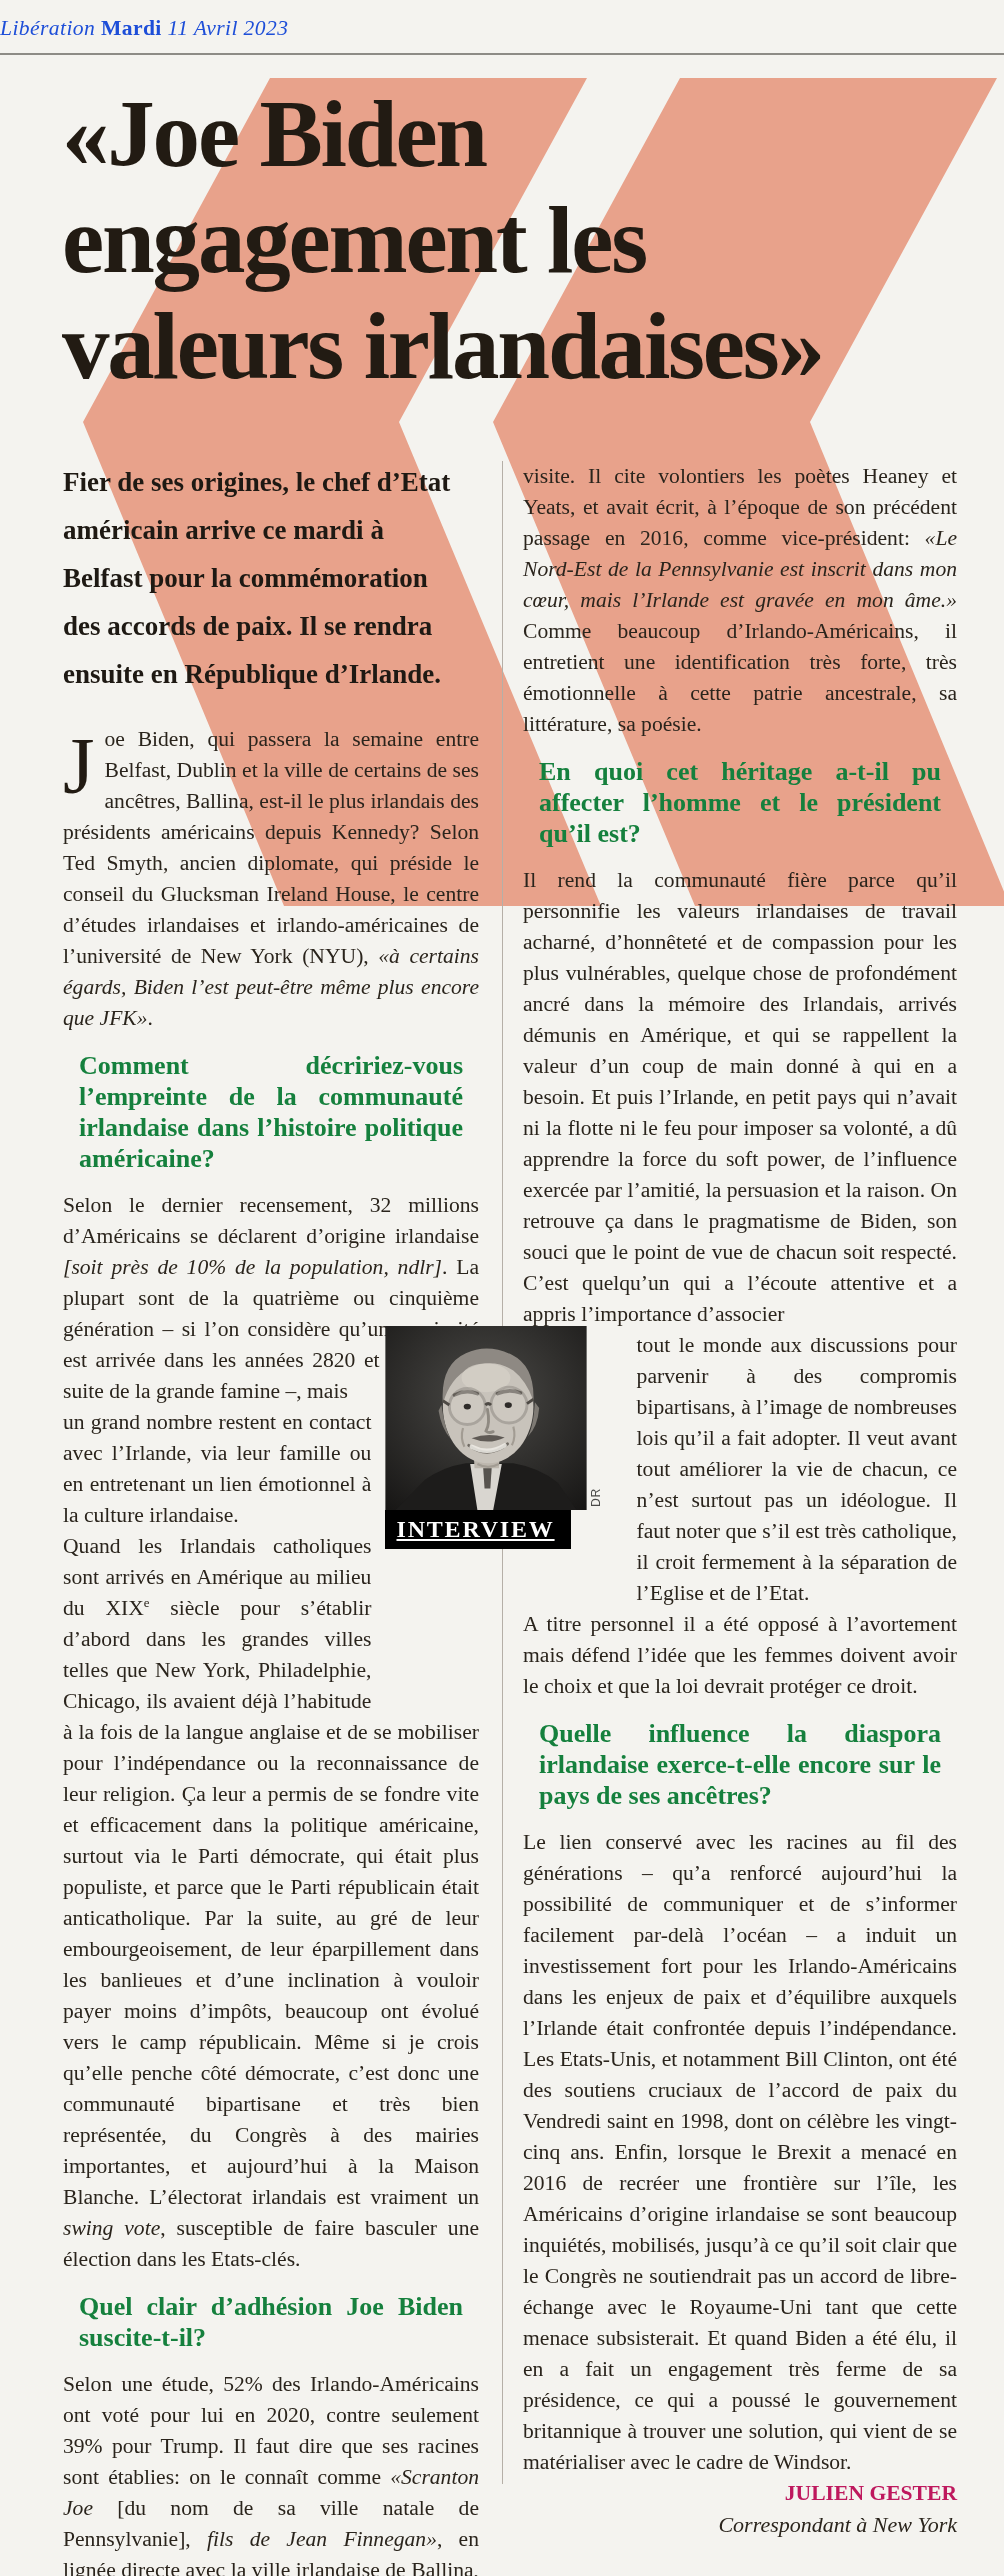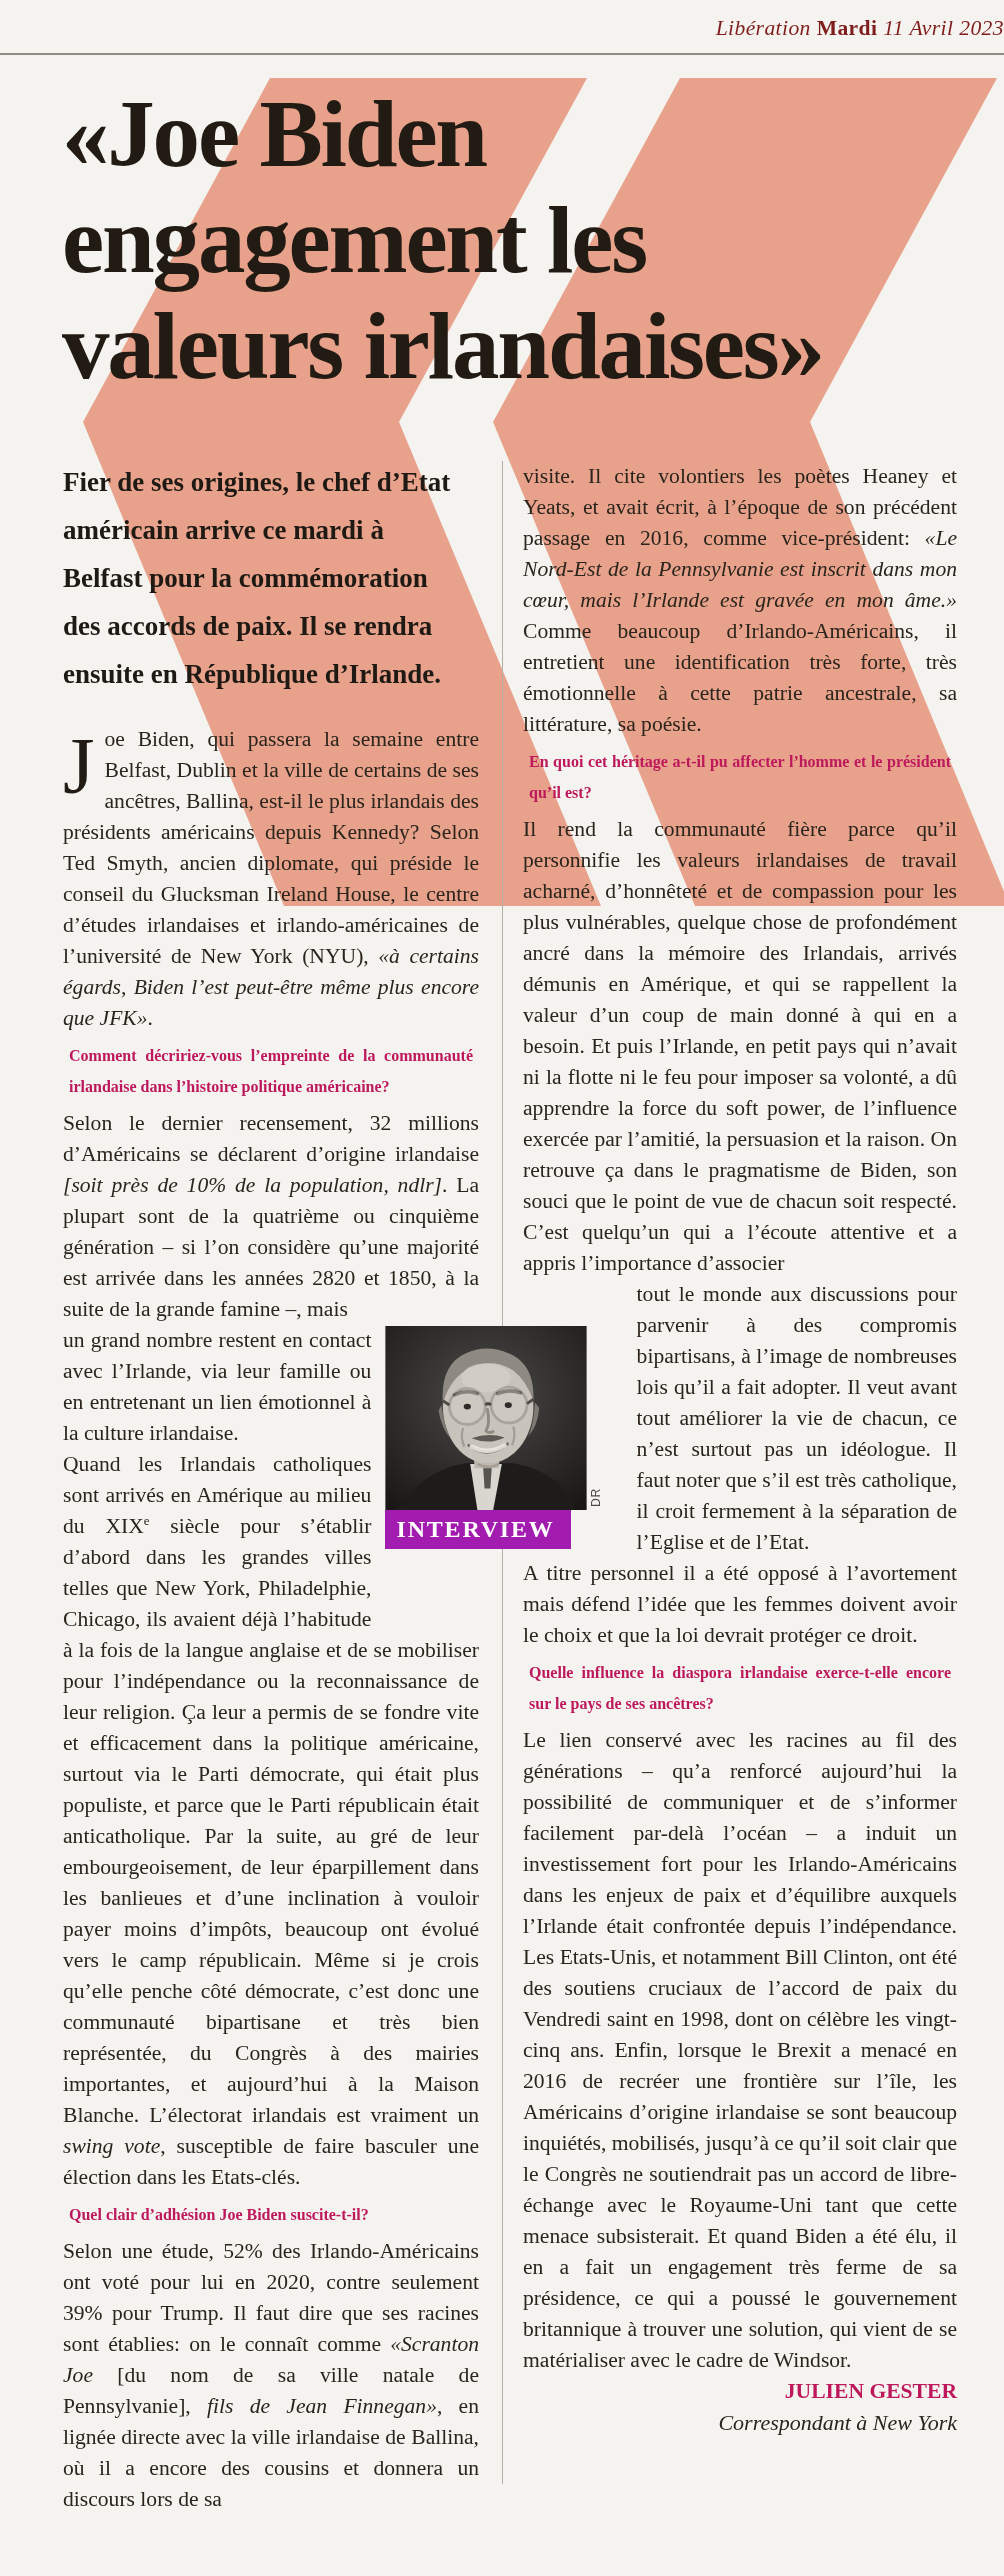--- a/index.html
+++ b/index.html
@@ -3,22 +3,22 @@
 <meta charset="utf-8">
 <style>
   html,body{margin:0;padding:0;background:#d8d6d2;}
   .sheet{
     position:relative;width:1004px;height:2576px;margin:0 auto;
     background:#f4f3ef;overflow:hidden;
     font-family:"Liberation Serif",serif;color:#2a241c;
   }
   
   .masthead{
-    position:absolute;top:16px;left:0;right:0;text-align:right;
-    font-size:21.6px;color:#7f1d1d;letter-spacing:0.4px;z-index:2;
+    position:absolute;top:16px;left:0;right:0;text-align:left;
+    font-size:21.6px;color:#1d4ed8;letter-spacing:0.4px;z-index:2;
   }
   .masthead .it{font-style:italic;}
   .masthead .b{font-weight:700;}
   .header-rule{position:absolute;top:53px;left:0;width:1004px;height:2.2px;background:#8d8b86;z-index:2;}
   
   .chevrons{position:absolute;left:0;top:78px;width:1004px;height:828px;z-index:0;}
   .chev{position:absolute;left:0;top:0;width:100%;height:100%;background:#e8a28b;}
   .chev.c1{clip-path:polygon(270px 0px,587px 0px,399px 344px,601px 828px,284px 828px,83px 344px);}
   .chev.c2{clip-path:polygon(680px 0px,997px 0px,810px 344px,1010px 828px,695px 828px,493px 344px);}
   
@@ -30,37 +30,37 @@
   .standfirst{
     position:absolute;left:63px;top:458px;width:407px;z-index:2;
     font-size:27px;line-height:48px;font-weight:700;color:#1e1913;text-align:left;
   }
   
   .col{position:absolute;z-index:2;}
   .col.left{left:63px;top:724px;width:416px;}
   .col.right{left:523px;top:461px;width:434px;}
   .col-rule{position:absolute;left:502px;top:461px;width:1.4px;height:2023px;background:#b5afa7;z-index:1;}
   p.body{margin:0;font-size:21.6px;line-height:31px;text-align:justify;color:#2a241c;}
-  p.q{margin:6px;font-size:16px;line-height:31px;font-weight:700;text-align:justify;color:#be185d;}
+  p.q{margin:16px;font-size:26px;line-height:31px;font-weight:700;text-align:justify;color:#15803d;}
   .it{font-style:italic;}
   .sup{vertical-align:super;font-size:.6em;line-height:0;}
   .dropcap{float:left;font-size:81px;line-height:72px;padding:5.8px 10px 0 0;color:#221b13;}
   .wrapspacer{display:block;}
   .wrapspacer.right{float:right;width:99px;height:295px;margin-left:8.6px;}
   .wrapspacer.left{float:left;width:105px;height:274px;margin-right:8.6px;}
   .byline-name{margin:0;font-size:21.6px;line-height:31px;font-weight:700;text-align:right;color:#be185d;}
   .byline-role{margin:0;font-size:22px;line-height:31px;font-style:italic;text-align:right;color:#2a241c;}
   
   .photo{position:absolute;left:385px;top:1326px;width:202px;height:184px;z-index:3;overflow:hidden;}
   .photo svg{display:block;}
   .badge{
     position:absolute;left:385px;top:1510px;width:186px;height:39px;z-index:4;
-    background:#a21caf;color:#ffffff;display:flex;align-items:center;
+    background:#000000;color:#ffffff;display:flex;align-items:center;
     padding-left:11.5px;box-sizing:border-box;
-    font-weight:700;font-size:24px;letter-spacing:1.8px;
+    font-weight:700;font-size:24px;letter-spacing:1.8px;text-decoration:underline;
   }
   .photo-credit{
     position:absolute;left:589px;top:1507px;z-index:4;
     font-family:"Liberation Sans",sans-serif;font-size:12.2px;letter-spacing:0.7px;color:#4a4a48;
     transform:rotate(-90deg);transform-origin:0 0;white-space:nowrap;
   }
 </style>
 </head>
 <body>
 

